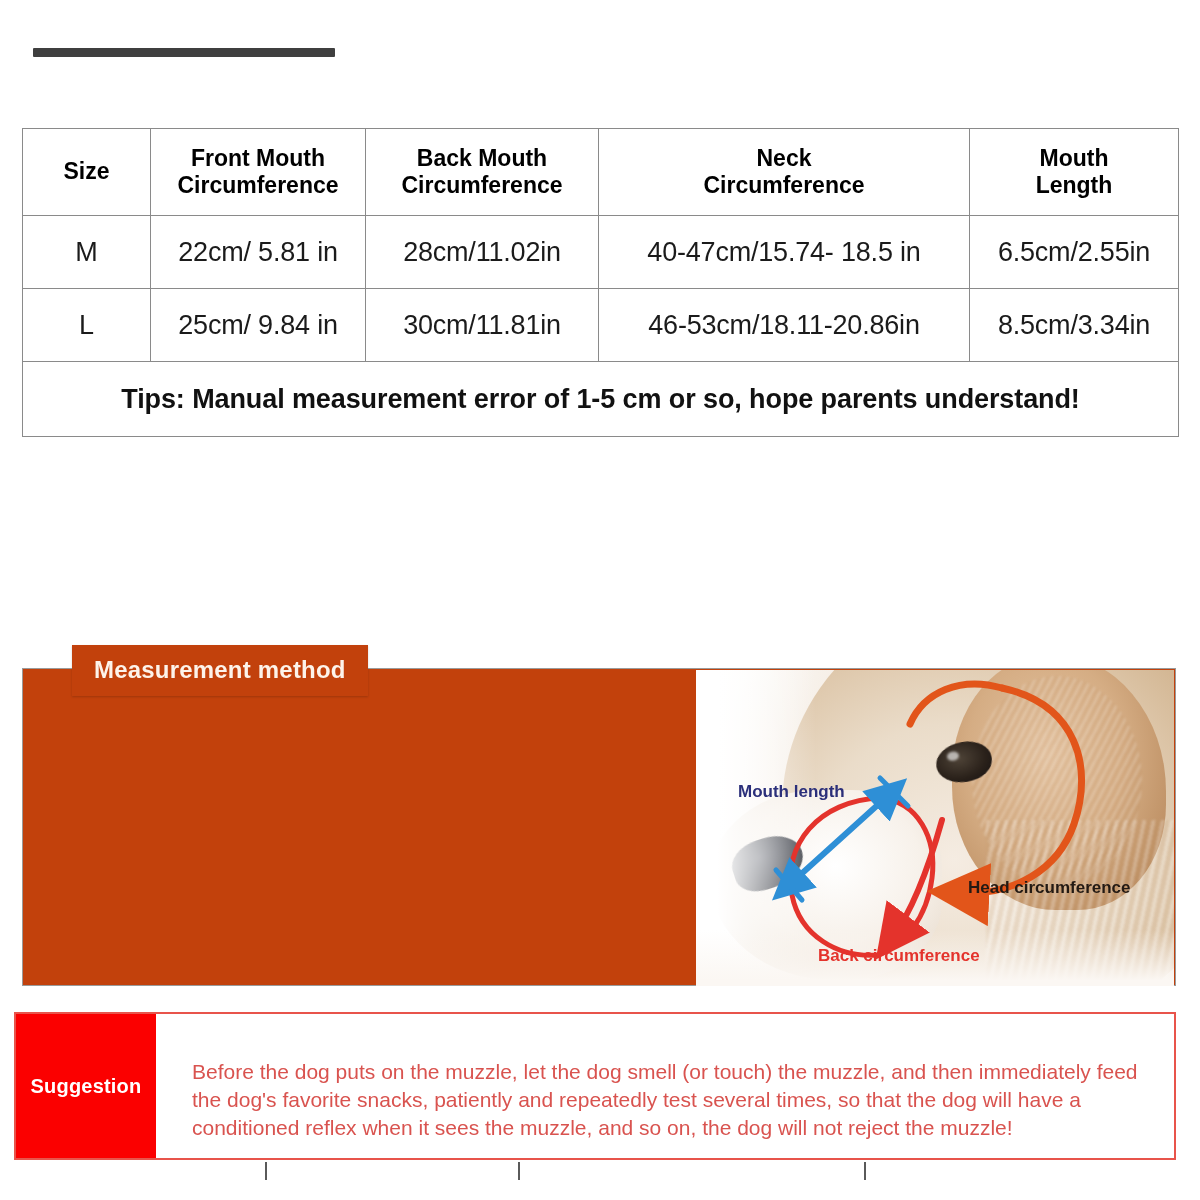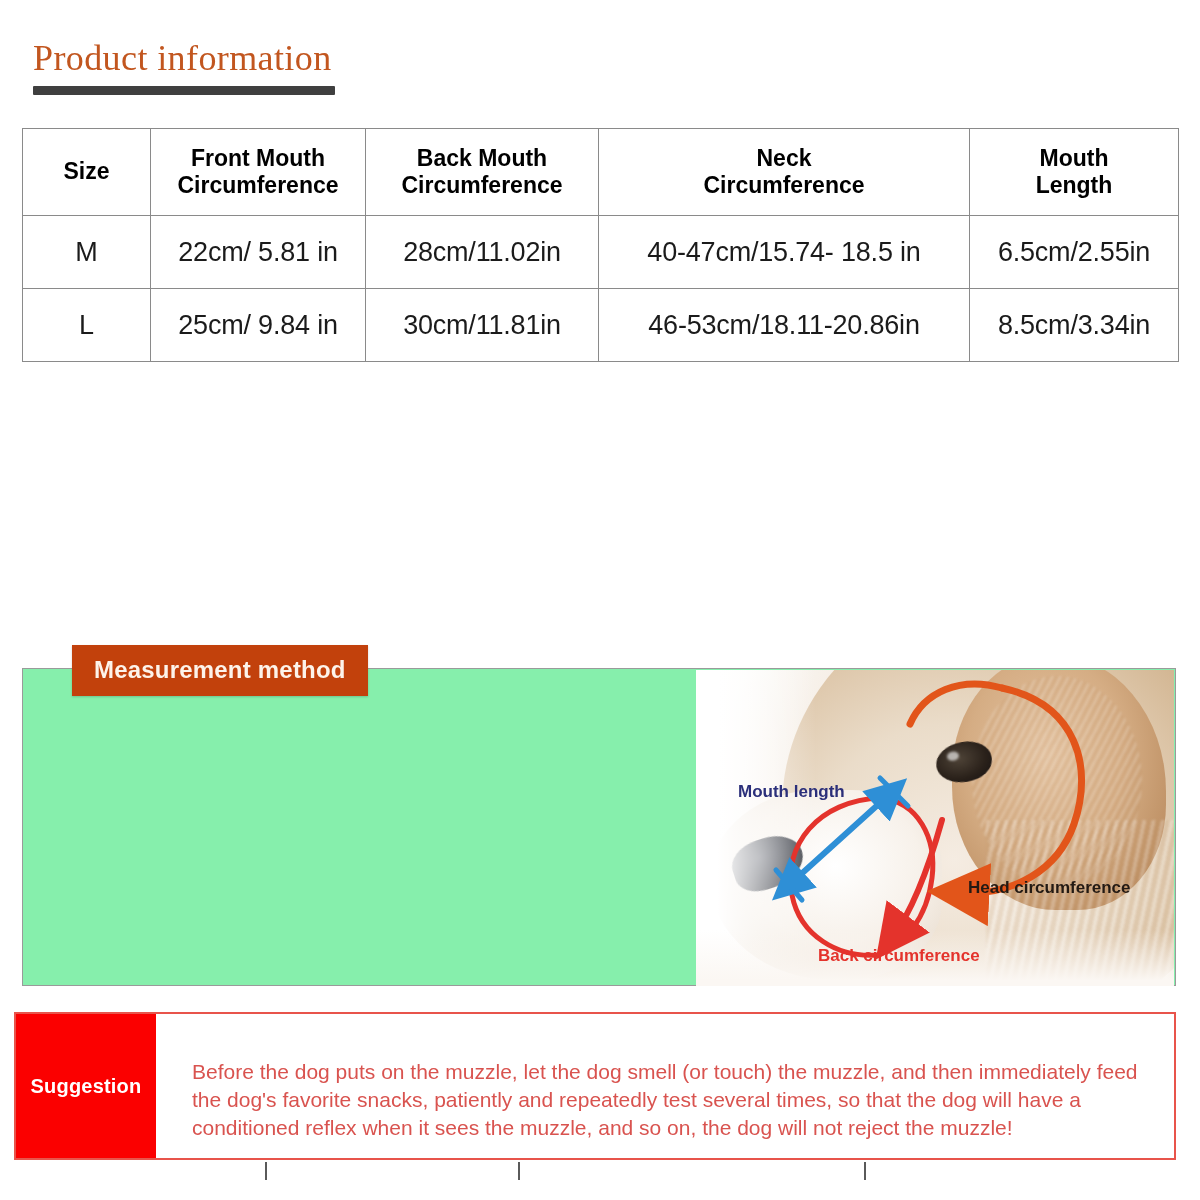--- a/index.html
+++ b/index.html
@@ -87,21 +87,21 @@
   .col-len   { width: 209px; }
 
   
   #measurement-panel {
     position: absolute;
     left: 22px;
     top: 668px;
     width: 1154px;
     height: 318px;
     border: 1px solid #9a9a9a;
-    background: #86efac;
+    background: #c2410c;
     box-sizing: border-box;
   }
   #measurement-badge {
     position: absolute;
     left: 72px;
     top: 645px;
     background: #c2410c;
     color: #fdf3ea;
     font-size: 24px;
     font-weight: bold;
@@ -264,21 +264,20 @@
     z-index: 2;
   }
   #tick-1 { left: 265px; }
   #tick-2 { left: 518px; }
   #tick-3 { left: 864px; }
 </style>
 </head>
 <body>
 
 <div id="title-block">
-  <div id="page-title">Product information</div>
   <div id="title-underline"></div>
 </div>
 
 <table id="size-table">
   <colgroup>
     <col class="col-size">
       <col class="col-front">
       <col class="col-back">
       <col class="col-neck">
       <col class="col-len">
@@ -314,20 +313,23 @@
       <td class="cell">40-47cm/15.74- 18.5 in</td>
       <td class="cell">6.5cm/2.55in</td>
     </tr>
     <tr>
       <td class="cell size-cell">L</td>
       <td class="cell">25cm/ 9.84 in</td>
       <td class="cell">30cm/11.81in</td>
       <td class="cell">46-53cm/18.11-20.86in</td>
       <td class="cell">8.5cm/3.34in</td>
     </tr>
+    <tr>
+      <td class="tips-cell" colspan="5">Tips: Manual measurement error of 1-5 cm or so, hope parents understand!</td>
+    </tr>
   </tbody>
 </table>
 
 <div id="measurement-panel">
 
   <div id="dog-photo">
     <div class="sky"></div>
     <div class="head"></div>
     <div class="ear"></div>
     <div class="ear-fur"></div>

